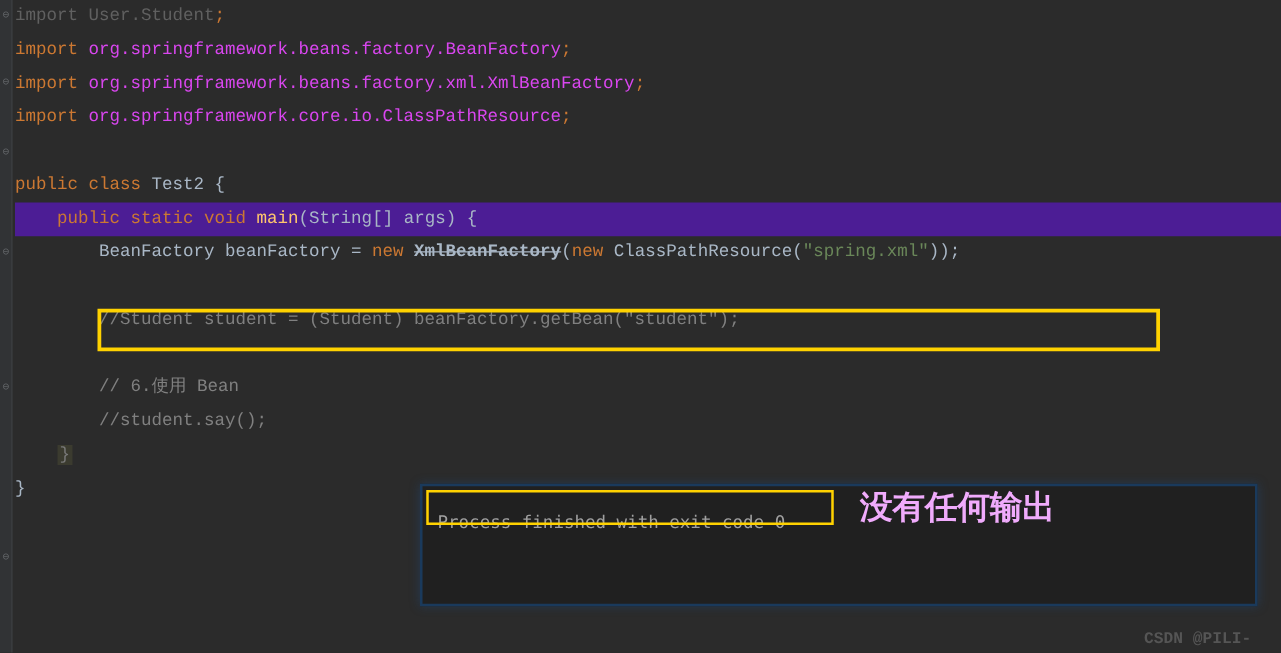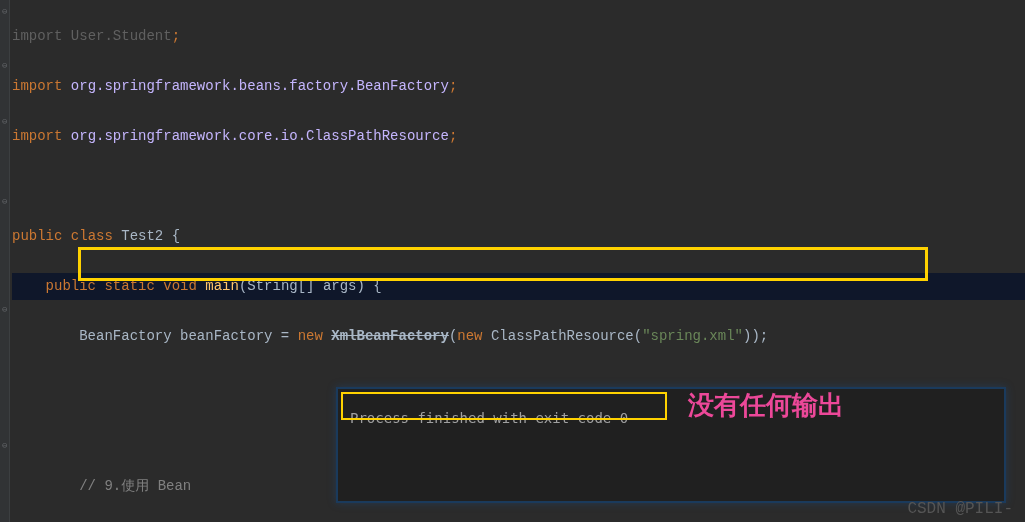--- a/index.html
+++ b/index.html
@@ -35,27 +35,26 @@
       position: absolute;
       left: 12px;
       top: 0;
       right: 0;
     }
     .line {
       height: 27px;
       line-height: 27px;
       white-space: pre;
       position: relative;
-      margin-top: 23px;
     }
-    .line.highlight { background: #0f172a; }
+    .line.highlight { background: #4c1d95; }
     .kw { color: #cc7832; }
     .type { color: #a9b7c6; }
     .cls { color: #a9b7c6; }
-    .pkg { color: #c4b5fd; }
+    .pkg { color: #d946ef; }
     .comment { color: #808080; }
     .unused { color: #606060; }
     .method { color: #ffc66d; }
     .str { color: #6a8759; }
     .semi { color: #cc7832; }
     .paren { color: #a9b7c6; }
     .brace { color: #a9b7c6; }
     .strike { text-decoration: line-through; font-weight: bold; }
     .yellow-box {
       position: absolute;
@@ -74,28 +73,29 @@
       font-size: 14px;
       color: #a0a0a0;
       padding-left: 12px;
       line-height: 22px;
     }
     .annotation-label {
       position: absolute;
       font-family: 'Microsoft YaHei', 'SimHei', sans-serif;
       font-weight: bold;
       font-size: 26px;
-      color: #ec4899;
+      color: #f0abfc;
     }
     .watermark {
       position: absolute;
-      right: 12px;
+      right: 24px;
       bottom: 4px;
-      font-size: 16px;
+      font-size: 13px;
       color: #555;
+      font-weight: bold;
     }
     .method-end-hint {
       background: #3b3b2f;
       color: #787878;
       padding: 0 2px;
     }
   </style>
 </head>
 <body>
 
@@ -104,36 +104,38 @@
   <div class="fold-marker" style="top:62px">⊖</div>
   <div class="fold-marker" style="top:118px">⊖</div>
   <div class="fold-marker" style="top:198px">⊖</div>
   <div class="fold-marker" style="top:306px">⊖</div>
   <div class="fold-marker" style="top:442px">⊖</div>
 </div>
 
 <div class="editor">
   <div class="line"><span class="kw unused">import</span><span class="unused"> </span><span class="unused">User.Student</span><span class="semi unused">;</span></div>
   <div class="line"><span class="kw">import</span><span> </span><span class="pkg">org.springframework.beans.factory.BeanFactory</span><span class="semi">;</span></div>
+  <div class="line"><span class="kw">import</span><span> </span><span class="pkg">org.springframework.beans.factory.xml.XmlBeanFactory</span><span class="semi">;</span></div>
   <div class="line"><span class="kw">import</span><span> </span><span class="pkg">org.springframework.core.io.ClassPathResource</span><span class="semi">;</span></div>
   <div class="line"></div>
   <div class="line"><span class="kw">public</span><span> </span><span class="kw">class</span><span> </span><span class="cls">Test2</span><span> </span><span class="brace">{</span></div>
   <div class="line highlight">    <span class="kw">public</span><span> </span><span class="kw">static</span><span> </span><span class="kw">void</span><span> </span><span class="method">main</span><span class="paren">(String[] args)</span><span> </span><span class="brace">{</span></div>
   <div class="line">        <span class="type">BeanFactory</span><span> beanFactory </span><span>= </span><span class="kw">new </span><span class="strike">XmlBeanFactory</span><span class="paren">(</span><span class="kw">new </span><span>ClassPathResource</span><span class="paren">(</span><span class="str">"spring.xml"</span><span class="paren">));</span></div>
   <div class="line"></div>
+  <div class="line">        <span class="comment">//Student student = (Student) beanFactory.getBean("student");</span></div>
   <div class="line"></div>
-  <div class="line">        <span class="comment">// 9.使用 Bean</span></div>
+  <div class="line">        <span class="comment">// 6.使用 Bean</span></div>
   <div class="line">        <span class="comment">//student.say();</span></div>
   <div class="line">    <span class="method-end-hint">}</span></div>
   <div class="line"><span class="brace">}</span></div>
 </div>
 
 <div class="yellow-box" style="left:78px; top:247px; width:850px; height:34px;"></div>
 
-<div class="blue-panel" style="left:336px; top:387px; width:670px; height:116px;">
+<div class="blue-panel" style="left:336px; top:387px; width:670px; height:98px;">
   <div style="height:18px"></div>
   <div class="panel-line"> </div>
   <div class="panel-line">Process finished with exit code 0</div>
 </div>
 
 <div class="yellow-box" style="left:341px; top:392px; width:326px; height:28px; border-width:2px;"></div>
 
 <div class="annotation-label" style="left:688px; top:388px;">没有任何输出</div>
 
 <div class="watermark">CSDN @PILI-</div>

